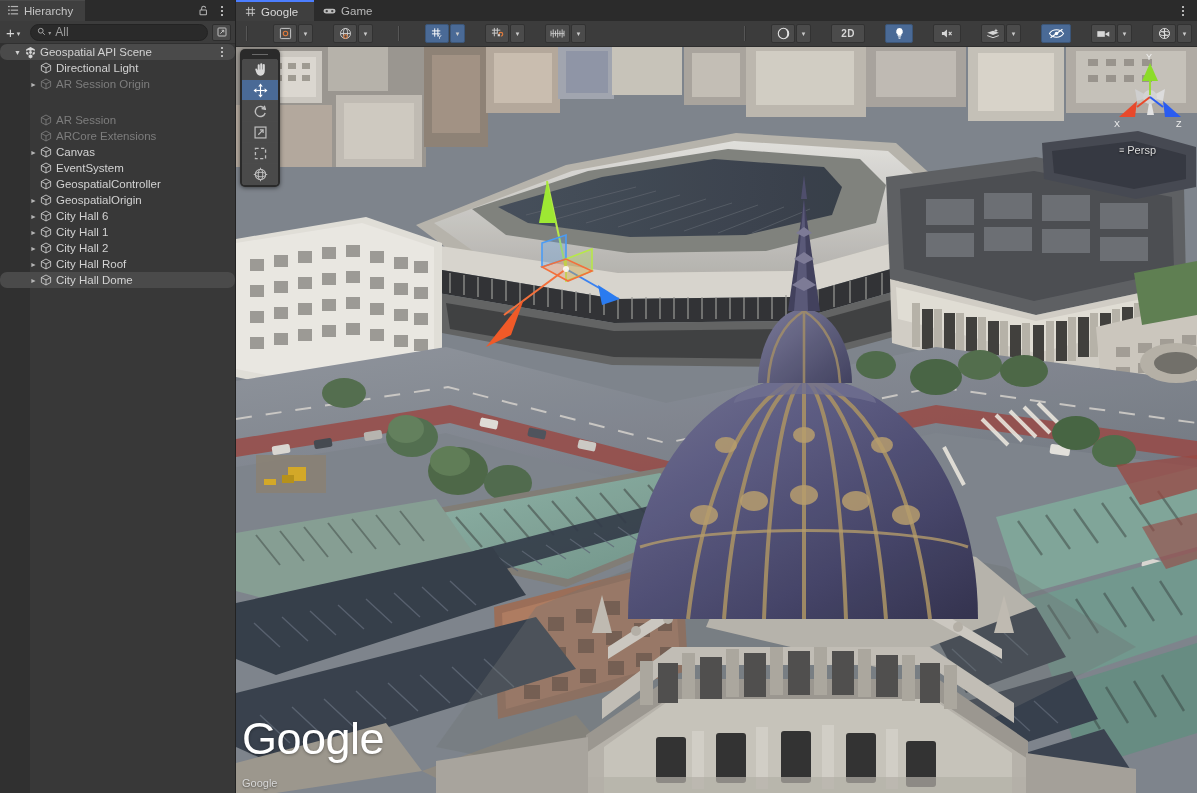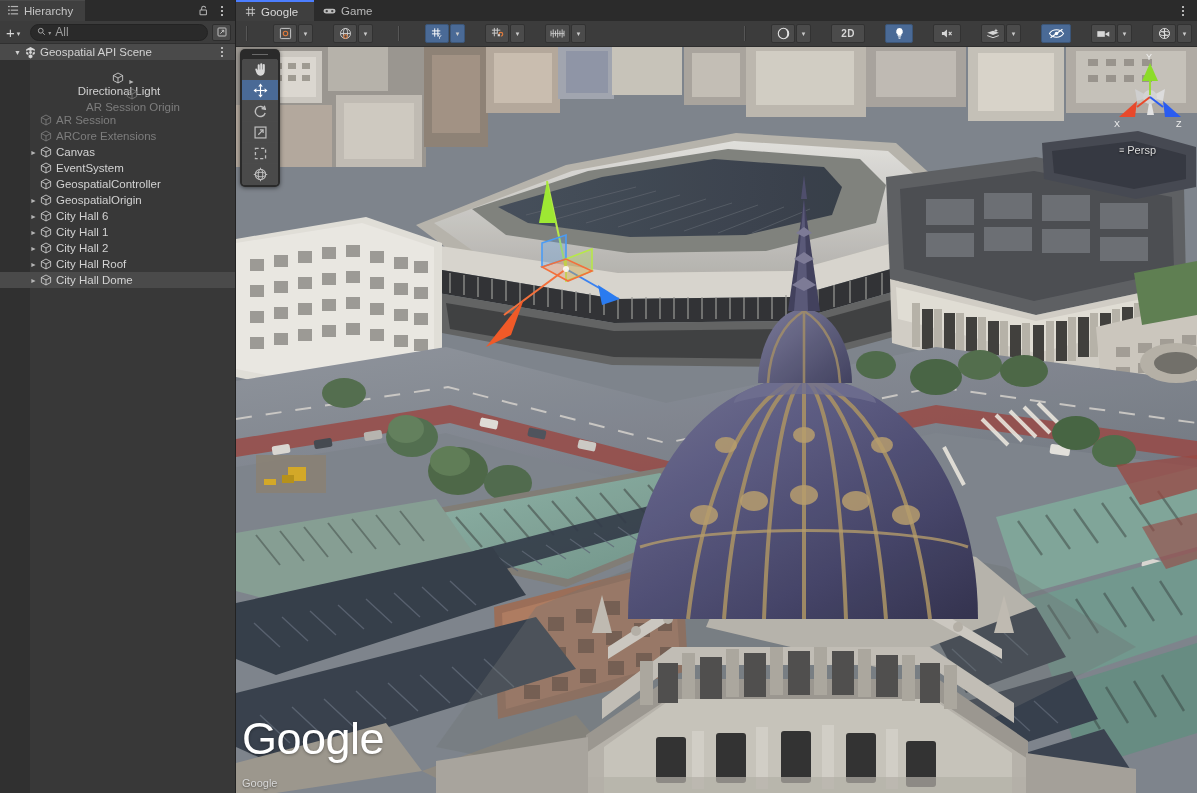--- a/index.html
+++ b/index.html
@@ -41,21 +41,21 @@
   .search-wrap .ph { font-size: 12px; color: #9d9d9d; }
   .extend-btn { width: 19px; height: 17px; background: #4a4a4a; border: 1px solid #2e2e2e;
                 border-radius: 2px; display: flex; align-items: center; justify-content: center;
                 color: #c8c8c8; font-size: 10px; }
 
   .h-tree { position: relative; height: calc(793px - 21px - 23px); background: #383838; overflow: hidden; }
   .indent-gutter { position: absolute; left: 0; top: 0; width: 30px; height: 100%; background: #303030; }
   .tree-rows { position: relative; z-index: 2; }
   .row { position: relative; height: 16px; display: flex; align-items: center; font-size: 11.5px;
          color: #d2d2d2; white-space: nowrap; }
-  .row.selected { background: #4a4a4a; }
+  .row.selected { background: #4a4a4a; border-radius: 7px; }
   .row.dim { color: #7d7d7d; }
   .row .tw { width: 11px; display: flex; align-items: center; justify-content: center;
              font-size: 7px; color: #b5b5b5; flex: 0 0 11px; }
   .row .tw.open { color: #cfcfcf; }
   .row .ico { width: 14px; flex: 0 0 14px; display: flex; align-items: center; justify-content: center; }
   .row .lbl { margin-left: 3px; }
   .row .rowkebab { position: absolute; right: 12px; }
 
   svg.cube { width: 12px; height: 12px; display: block; }
   svg.unitylogo { width: 13px; height: 13px; display: block; }
@@ -192,31 +192,31 @@
                 <circle cx="7" cy="7" r="1.5" fill="#d8d8d8"></circle>
               </svg>
             </span>
             <span class="lbl">Geospatial API Scene</span>
             <span class="rowkebab kebab">
               <i></i>
               <i></i>
               <i></i>
             </span>
           </div>
-          <div class="row" style=" flex-direction: column;">
+          <div class="row" style="padding-left: 28px;">
             <span class="tw"></span>
             <span class="ico" style="color: rgb(210, 210, 210);">
               <svg class="cube" viewBox="0 0 14 14" fill="none" stroke="currentColor" stroke-width="1">
                 <path d="M7 1.2 12.4 4.1v5.8L7 12.8 1.6 9.9V4.1z"></path>
                 <path d="M1.6 4.1 7 7v5.8M7 7l5.4-2.9"></path>
               </svg>
             </span>
             <span class="lbl">Directional Light</span>
           </div>
-          <div class="row dim" style="padding-left: 28px; flex-direction: column;">
+          <div class="row dim" style="padding-left: 28px;">
             <span class="tw">►</span>
             <span class="ico" style="color: rgb(125, 125, 125);">
               <svg class="cube" viewBox="0 0 14 14" fill="none" stroke="currentColor" stroke-width="1">
                 <path d="M7 1.2 12.4 4.1v5.8L7 12.8 1.6 9.9V4.1z"></path>
                 <path d="M1.6 4.1 7 7v5.8M7 7l5.4-2.9"></path>
               </svg>
             </span>
             <span class="lbl">AR Session Origin</span>
           </div>
           <div class="row dim" style="padding-left: 28px; margin-top: 20px;">

